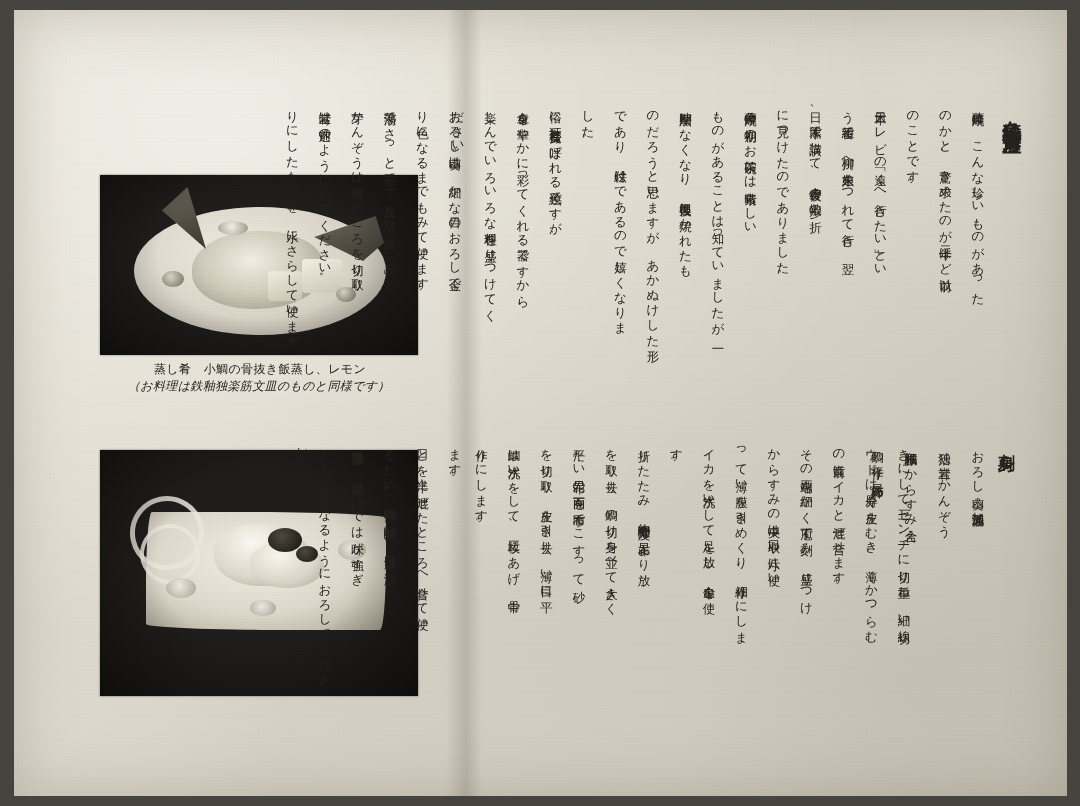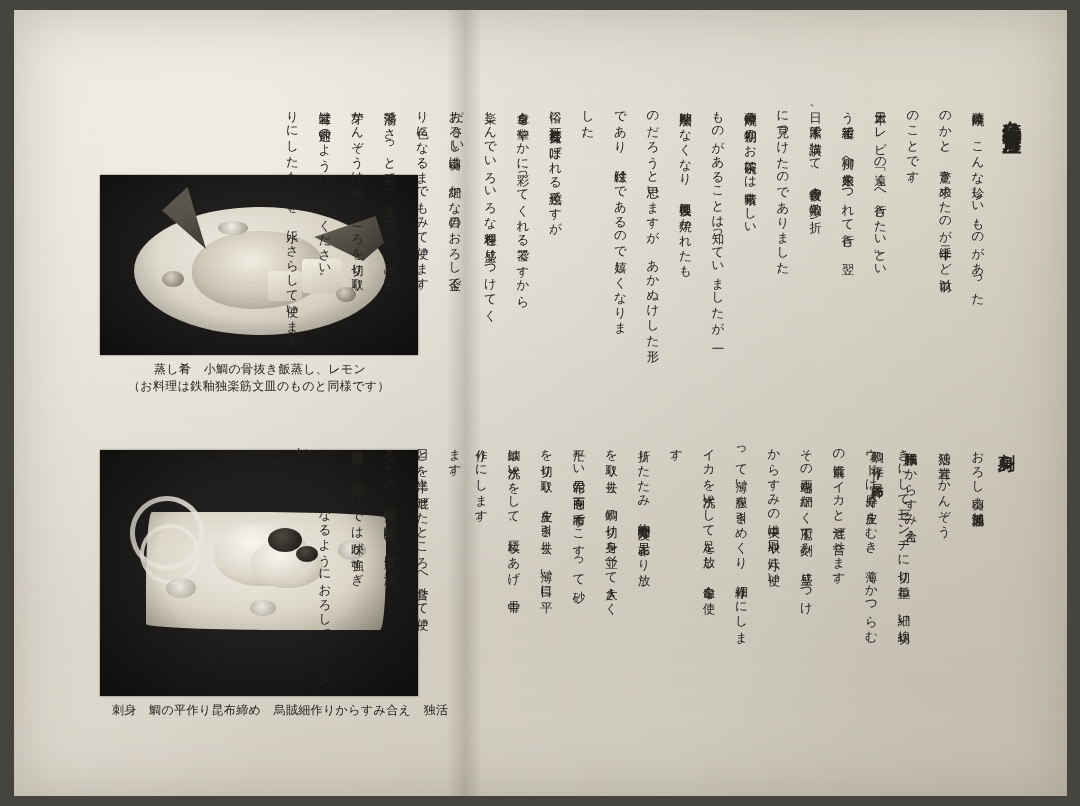--- a/index.html
+++ b/index.html
@@ -152,21 +152,21 @@
 
   .caption {
     position: absolute;
     font-size: 12px;
     color: #24221d;
     line-height: 1.55;
     letter-spacing: 0.03em;
     white-space: nowrap;
   }
   #cap-top-1 { left: 84px; top: 350px; margin-left: 42px; }
-  #cap-top-2 { left: 100px; top: 367px; }
+  #cap-top-2 { left: 100px; top: 367px; font-style: italic; }
   #cap-bot-1 { left: 84px; top: 691px; }
   #cap-bot-2 { left: 112px; top: 708px; }
 
   .left-col-text {
     position: absolute;
     display: flex;
     flex-direction: row;
     font-size: 12.5px;
   }
   #left-text-top { right: 12px; top: 92px; height: 300px; }
@@ -329,21 +329,20 @@
         <div class="sashimi-heap" style="left:150px; top:92px; width:74px; height:46px; opacity:0.9;"></div>
         <div class="dark-bit" style="left:168px; top:78px; width:34px; height:24px;"></div>
         <div class="dark-bit" style="left:196px; top:96px; width:22px; height:16px;"></div>
         <div class="motif" style="left:66px; top:128px; width:30px; height:20px;"></div>
         <div class="motif" style="left:238px; top:90px; width:28px; height:20px;"></div>
         <div class="motif" style="left:150px; top:150px; width:26px; height:16px;"></div>
         <div class="photo-grain"></div>
         <div class="vignette"></div>
       </div>
 
-      <div id="cap-bot-1" class="caption">刺身　鯛の平作り昆布締め　烏賊細作りからすみ合え　独活</div>
 
       <div id="left-text-top" class="left-col-text">
         <div class="col vtext">りにしたものを、水にさらして使います。</div>
         <div class="col vtext">岩茸は前述のようにしてください。</div>
         <div class="col vtext">芽かんぞうは根のところを切り取り、</div>
         <div class="col vtext">熱湯でさっと茹でて皮を取り去り、みど</div>
         <div class="col vtext">り色になるまでもみて使います。</div>
         <div class="col vtext">おろし山葵は、細かな目のおろし金で、</div>
       </div>
 

